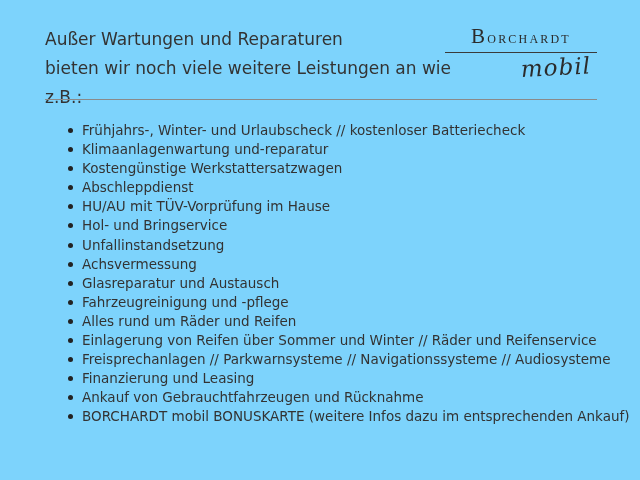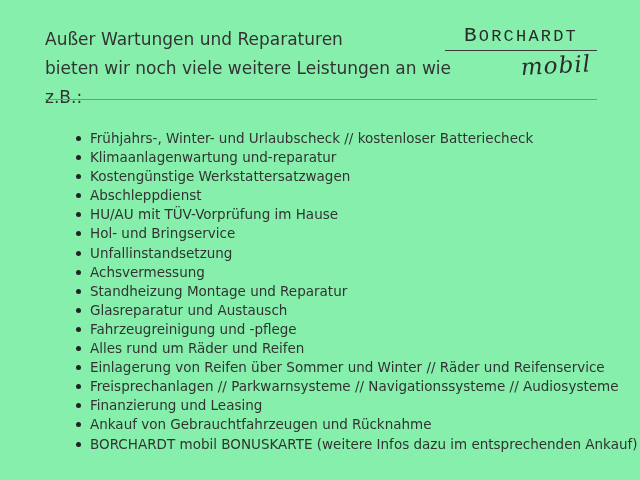--- a/index.html
+++ b/index.html
@@ -4,21 +4,21 @@
 <style>
   html, body {
     margin: 0;
     padding: 0;
     background: #ffffff;
   }
   .page {
     position: relative;
     width: 640px;
     height: 480px;
-    background: #86efac;
+    background: #7dd3fc;
     font-family: "DejaVu Sans", "Liberation Sans", sans-serif;
     color: #333333;
     overflow: hidden;
   }
 
   
   .intro {
     position: absolute;
     left: 45px;
     top: 25px;
@@ -32,22 +32,22 @@
   .logo {
     position: absolute;
     top: 25px;
     right: 43px;
     width: 152px;
     text-align: center;
     color: #2b2b2b;
   }
   .logo-brand {
     display: block;
-    font-family: Liberation Mono, monospace;
-    font-size: 17px;
+    font-family: Liberation Serif, serif;
+    font-size: 12px;
     letter-spacing: 2.2px;
     white-space: nowrap;
     line-height: 22px;
     color: #2b2b2b;
   }
   .logo-brand::first-letter {
     font-size: 21px;
   }
   .logo-rule {
     display: block;
@@ -81,21 +81,21 @@
     border-top: 1px solid #8a8a8a;
     margin: 0;
   }
 
   
   .services {
     position: absolute;
     left: 64px;
     top: 117px;
     width: 560px;
-    margin: 12px;
+    margin: 4px;
     padding: 0;
     list-style: none;
     font-size: 13.5px;
     line-height: 19.1px;
     color: #333333;
   }
   .services li {
     position: relative;
     padding-left: 14px;
     white-space: nowrap;
@@ -130,21 +130,20 @@
 
   <ul class="services">
       <li><span class="bullet"></span><span>Frühjahrs-, Winter- und Urlaubscheck // kostenloser Batteriecheck</span></li>
       <li><span class="bullet"></span><span>Klimaanlagenwartung und-reparatur</span></li>
       <li><span class="bullet"></span><span>Kostengünstige Werkstattersatzwagen</span></li>
       <li><span class="bullet"></span><span>Abschleppdienst</span></li>
       <li><span class="bullet"></span><span>HU/AU mit TÜV-Vorprüfung im Hause</span></li>
       <li><span class="bullet"></span><span>Hol- und Bringservice</span></li>
       <li><span class="bullet"></span><span>Unfallinstandsetzung</span></li>
       <li><span class="bullet"></span><span>Achsvermessung</span></li>
-      <li><span class="bullet"></span><span>Standheizung Montage und Reparatur</span></li>
       <li><span class="bullet"></span><span>Glasreparatur und Austausch</span></li>
       <li><span class="bullet"></span><span>Fahrzeugreinigung und -pflege</span></li>
       <li><span class="bullet"></span><span>Alles rund um Räder und Reifen</span></li>
       <li><span class="bullet"></span><span>Einlagerung von Reifen über Sommer und Winter // Räder und Reifenservice</span></li>
       <li><span class="bullet"></span><span>Freisprechanlagen // Parkwarnsysteme // Navigationssysteme // Audiosysteme</span></li>
       <li><span class="bullet"></span><span>Finanzierung und Leasing</span></li>
       <li><span class="bullet"></span><span>Ankauf von Gebrauchtfahrzeugen und Rücknahme</span></li>
       <li><span class="bullet"></span><span>BORCHARDT mobil BONUSKARTE (weitere Infos dazu im entsprechenden Ankauf)</span></li>
     </ul>
 

